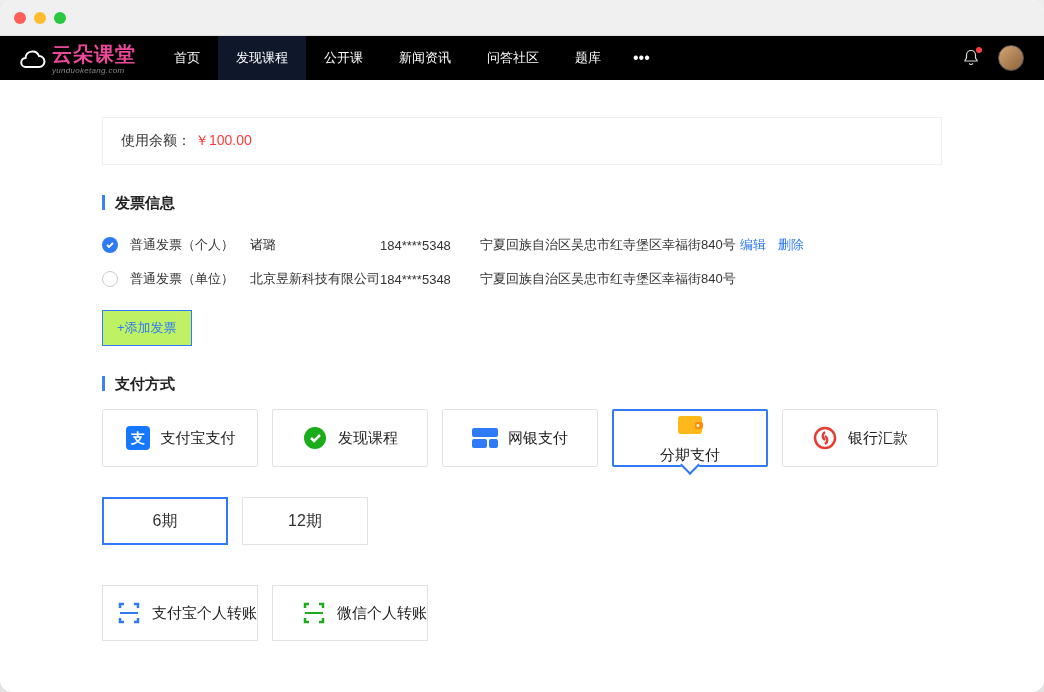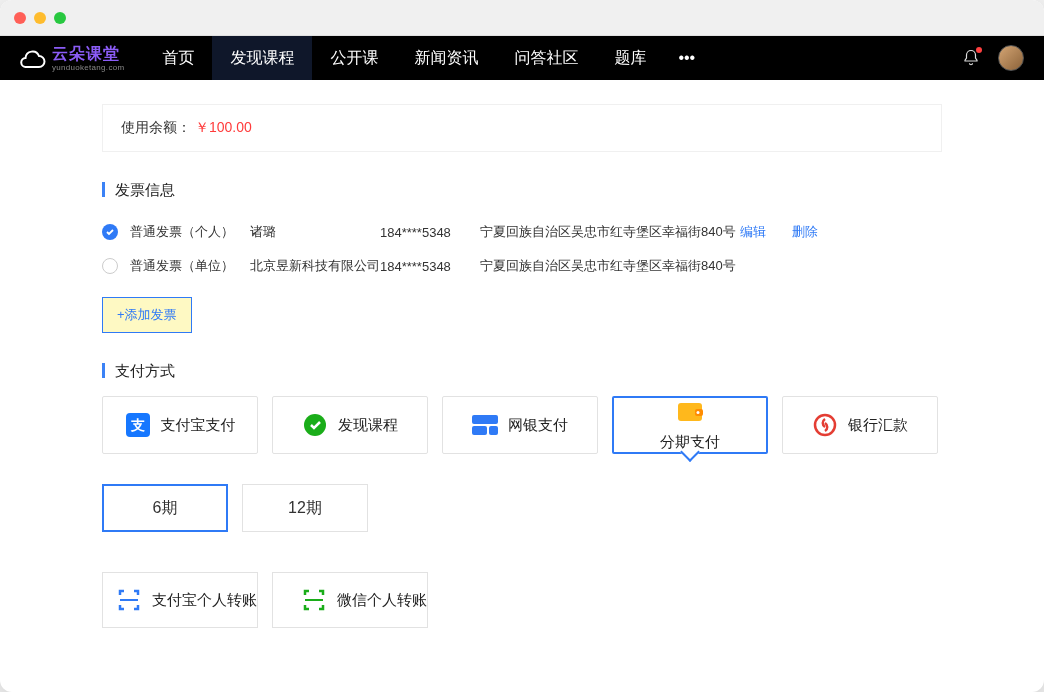--- a/index.html
+++ b/index.html
@@ -6,51 +6,51 @@
 body { background: #f5f5f5; display: flex; align-items: center; justify-content: center; min-height: 100vh; }
 .window { width: 1044px; height: 692px; background: #fff; border-radius: 12px; overflow: hidden; box-shadow: 0 10px 40px rgba(0,0,0,0.2); display: flex; flex-direction: column; }
 .titlebar { height: 36px; background: #f0f0f0; display: flex; align-items: center; padding: 0 14px; gap: 8px; border-bottom: 1px solid #e0e0e0; }
 .traffic-light { width: 12px; height: 12px; border-radius: 50%; }
 .tl-red { background: #ff5f57; }
 .tl-yellow { background: #febc2e; }
 .tl-green { background: #28c840; }
 .topnav { height: 44px; background: #000; display: flex; align-items: center; padding: 0 20px; }
 .logo { display: flex; align-items: center; gap: 6px; margin-right: 20px; }
 .logo-icon svg { display: block; }
-.logo-text { color: #8b5cf6; font-size: 16px; font-weight: 600; letter-spacing: 1px; }
-.logo-sub { color: #888; font-size: 8px; letter-spacing: 0.3px; margin-top: -2px; }
+.logo-text { color: #ec4899; font-size: 20px; font-weight: 600; letter-spacing: 1px; text-align: center; }
+.logo-sub { color: #888; font-size: 8px; letter-spacing: 0.3px; margin-top: -2px; font-style: italic; }
 .nav-items { display: flex; height: 100%; }
-.nav-item { color: #fff; font-size: 16px; padding: 0 18px; display: flex; align-items: center; cursor: pointer; }
+.nav-item { color: #fff; font-size: 13px; padding: 0 18px; display: flex; align-items: center; cursor: pointer; }
 .nav-item.active { background: #0f172a; }
 .nav-more { color: #fff; padding: 0 14px; display: flex; align-items: center; cursor: pointer; }
 .nav-spacer { flex: 1; }
 .bell { position: relative; margin-right: 18px; cursor: pointer; }
 .bell svg { display: block; }
 .bell-dot { position: absolute; top: -2px; right: -2px; width: 6px; height: 6px; background: #ff4040; border-radius: 50%; }
 .avatar { width: 26px; height: 26px; border-radius: 50%; background: linear-gradient(135deg,#d4a574,#8b6239); cursor: pointer; border: 1px solid #555; }
-.content { flex: 1; overflow-y: auto; padding: 4px 0 26px 0; }
+.content { flex: 1; overflow-y: auto; padding: 17px 0 26px 0; }
 .inner { width: 840px; margin: 0 auto; }
 .balance-box { border: 1px solid #f0f0f0; padding: 14px 18px; margin-top: 20px; font-size: 14px; color: #333; }
 .balance-amount { color: #ff3b3b; }
 .section { margin-top: 30px; }
-.section-title { font-size: 15px; font-weight: 400; color: #222; padding-left: 10px; border-left: 3px solid #3b82f6; line-height: 1; }
+.section-title { font-size: 15px; font-weight: 700; color: #222; padding-left: 10px; border-left: 3px solid #3b82f6; line-height: 1; }
 .section-sub { font-size: 12px; color: #999; margin-top: 10px; }
 .invoice-list { margin-top: 18px; }
 .invoice-row { display: flex; align-items: center; font-size: 13px; color: #333; padding: 8px 0; gap: 0; }
 .invoice-col-radio { width: 28px; display:flex; align-items:center; }
 .invoice-col-type { width: 120px; }
 .invoice-col-name { width: 130px; }
 .invoice-col-phone { width: 100px; }
 .invoice-col-addr { width: 260px; }
-.invoice-col-actions { display: flex; gap: 26px; text-align: right; }
+.invoice-col-actions { display: flex; gap: 12px; text-align: right; }
 .radio-checked { width: 16px; height: 16px; border-radius: 50%; background: #2f7af6; display: flex; align-items: center; justify-content: center; }
 .radio-checked svg { display: block; }
 .radio-unchecked { width: 16px; height: 16px; border-radius: 50%; border: 1.5px solid #ccc; }
 .link { color: #2f7af6; font-size: 13px; cursor: pointer; }
-.add-invoice { margin-top: 14px; border: 1px solid #2f7af6; color: #2f7af6; font-size: 13px; padding: 8px 14px; background: #fef9c3; cursor: pointer; display: inline-block; }
+.add-invoice { margin-top: 14px; border: 1px solid #2f7af6; color: #2f7af6; font-size: 13px; padding: 8px 14px; background: #bef264; cursor: pointer; display: inline-block; }
 .pay-grid { display: flex; gap: 14px; margin-top: 18px; }
 .pay-option { position: relative; border: 1px solid #e2e2e2; height: 58px; width: 156px; display: flex; align-items: center; justify-content: center; gap: 10px; font-size: 15px; color: #222; cursor: pointer; background: #fff; border-radius: 2px; }
 .pay-option.selected { border: 2px solid #2f7af6; flex-direction: column; }
 .pay-option.selected::after { content: ""; position: absolute; bottom: -7px; left: 50%; transform: translateX(-50%) rotate(45deg); width: 12px; height: 12px; background: #fff; border-right: 2px solid #2f7af6; border-bottom: 2px solid #2f7af6; }
 .pay-icon { width: 26px; height: 26px; display: flex; align-items: center; justify-content: center; }
 .period-grid { display: flex; gap: 14px; margin-top: 30px; }
 .period-option { border: 1px solid #e2e2e2; width: 126px; height: 48px; display: flex; align-items: center; justify-content: center; font-size: 16px; color: #333; cursor: pointer; }
 .period-option.selected { border: 2px solid #2f7af6; }
 .transfer-grid { display: flex; gap: 14px; margin-top: 40px; }
 .transfer-option { border: 1px solid #e2e2e2; height: 56px; width: 156px; display: flex; align-items: center; justify-content: flex-end; gap: 10px; font-size: 15px; color: #222; cursor: pointer; }

